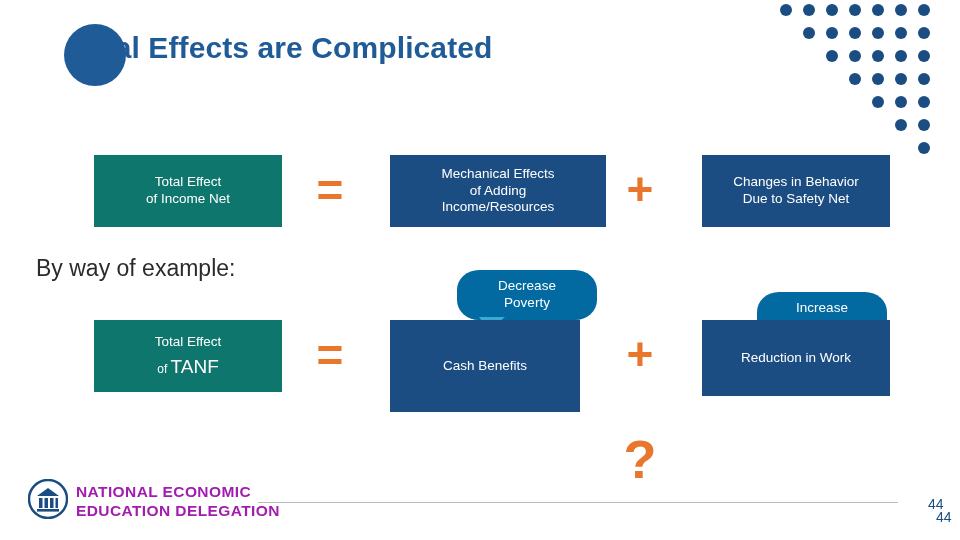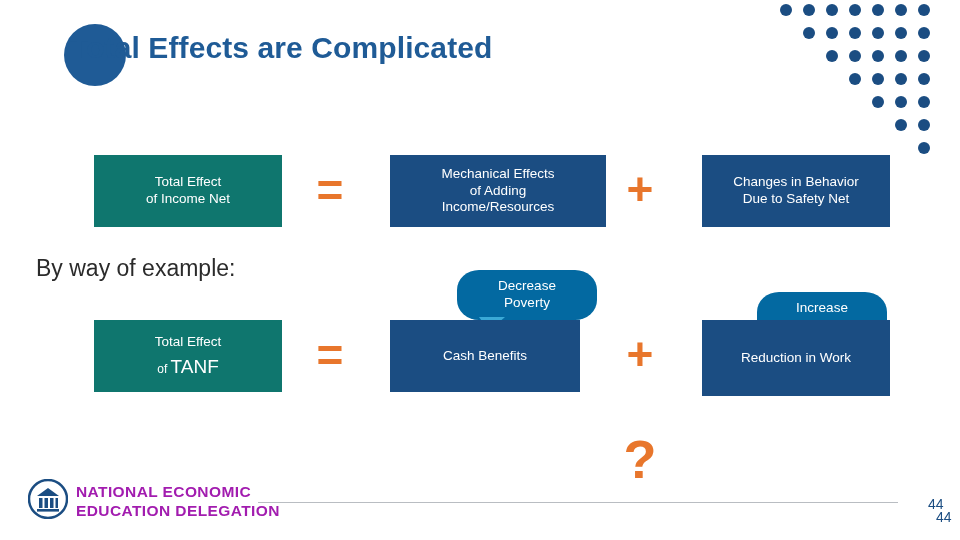--- a/index.html
+++ b/index.html
@@ -145,21 +145,21 @@
     font-size: 12px;
     margin-top: 4px;
   }
   #b-total-tanf .line2 .big {
     font-size: 19px;
   }
   #op-eq-2 {
     left: 290px; top: 332px; width: 80px; font-size: 46px;
   }
   #b-cash-benefits {
-    left: 390px; top: 320px; width: 190px; height: 72px;
+    left: 390px; top: 320px; width: 190px; height: 92px;
     font-size: 13.5px;
   }
   #op-plus-2 {
     left: 600px; top: 331px; width: 80px; font-size: 46px;
   }
   #b-reduction-work {
     left: 702px; top: 320px; width: 188px; height: 76px;
     font-size: 13.5px;
   }
   #op-question {

